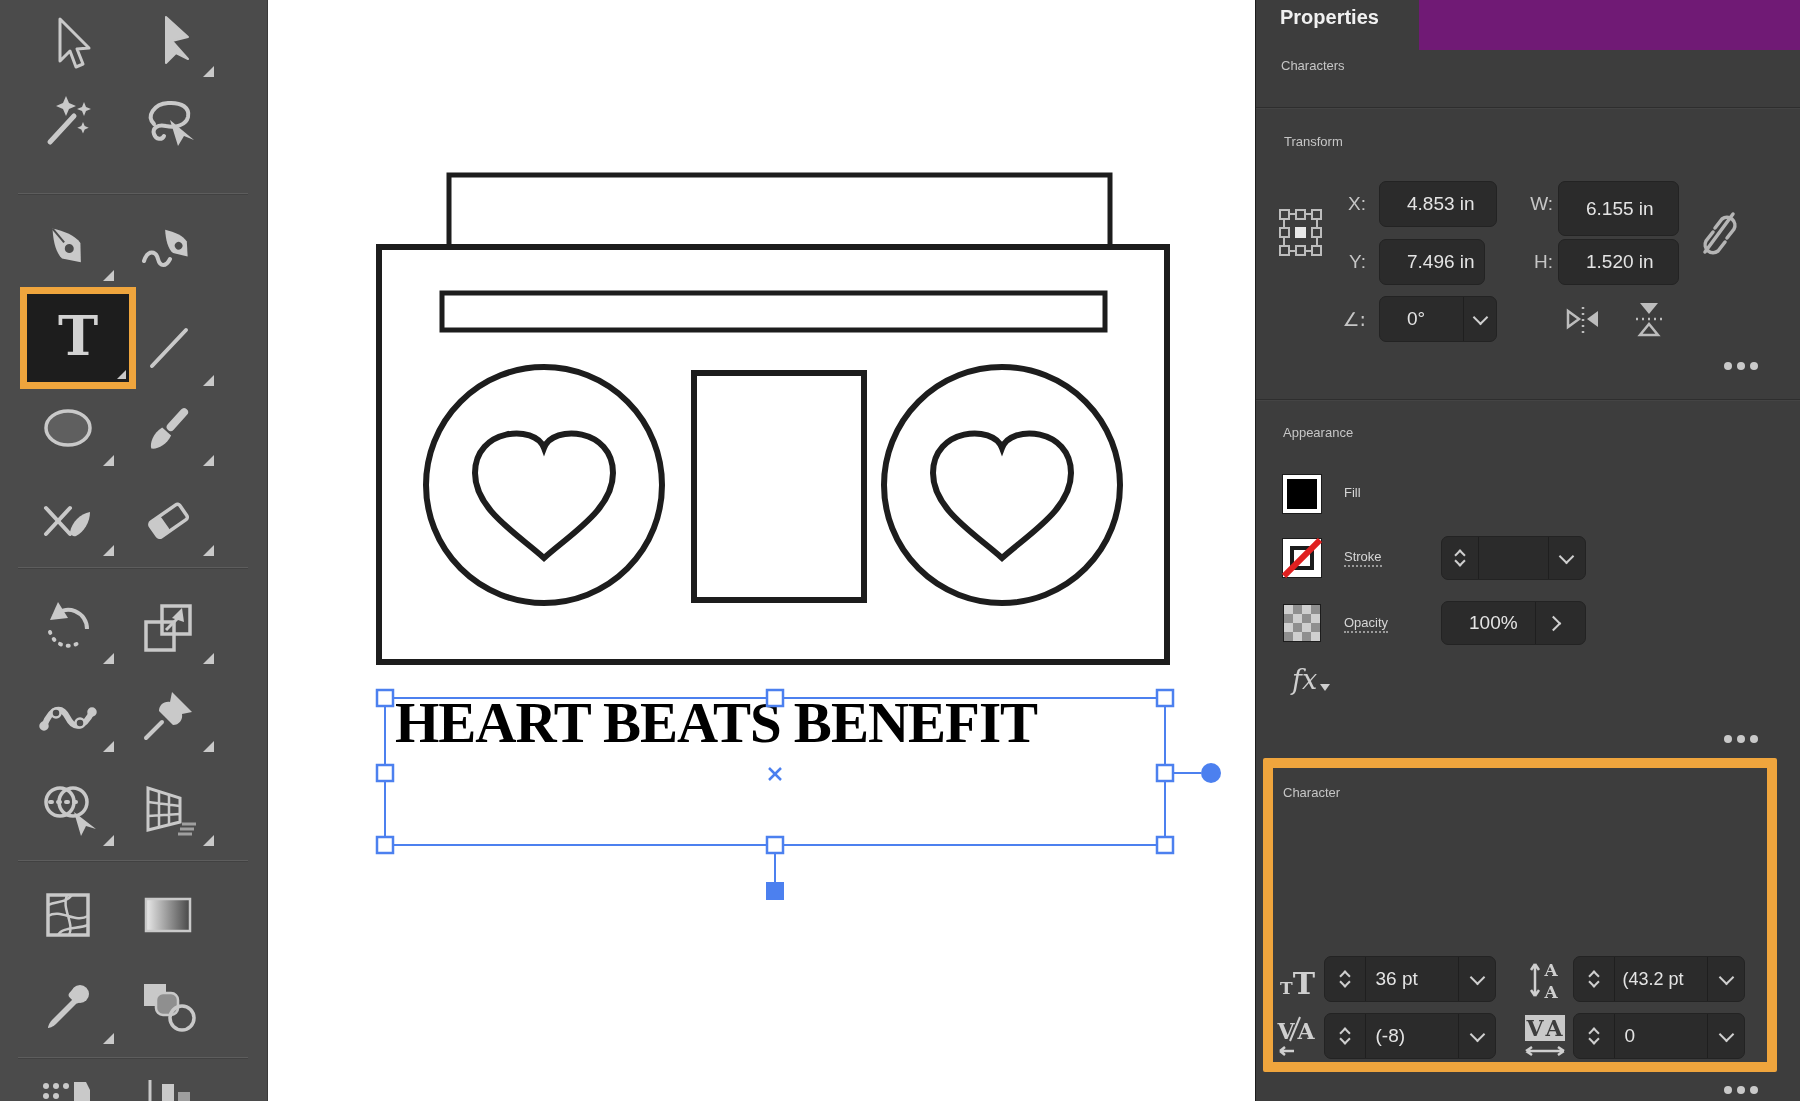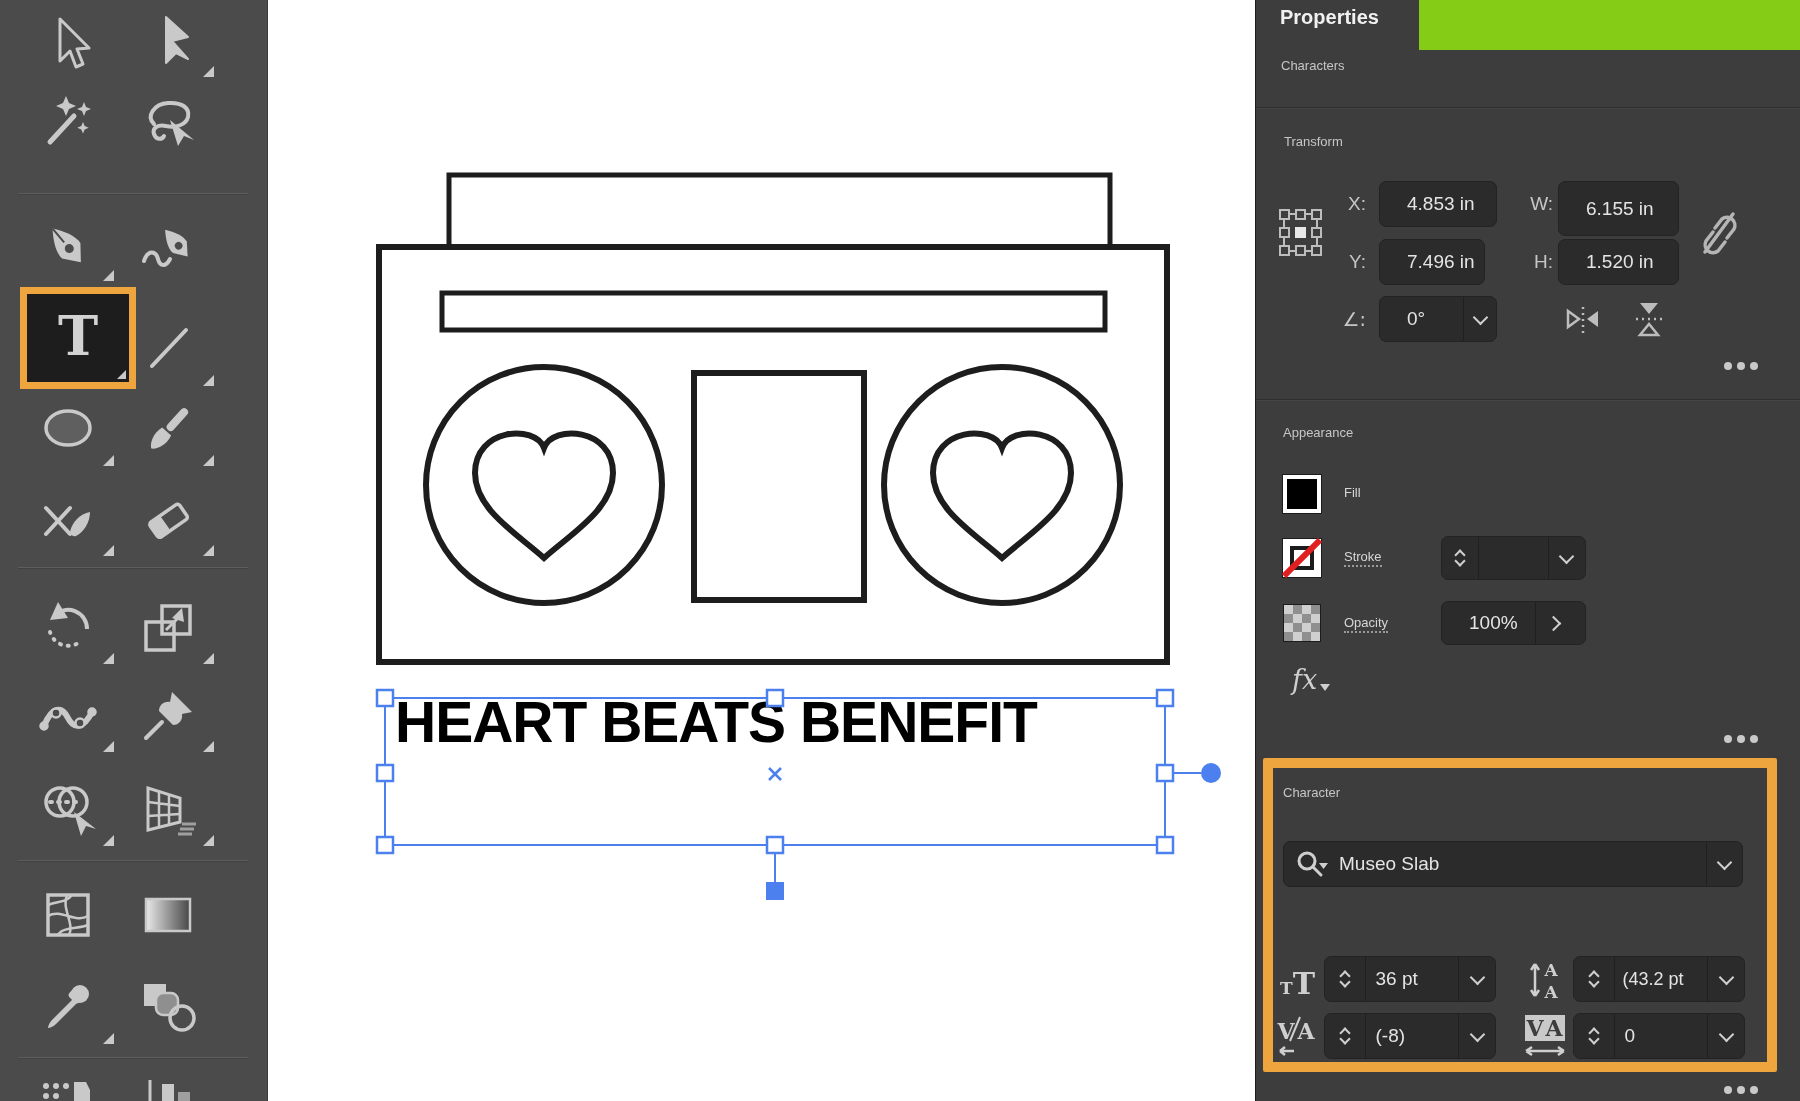--- a/index.html
+++ b/index.html
@@ -11,26 +11,26 @@
   .tool{position:absolute;width:64px;height:64px;}
   .tool svg{width:64px;height:64px;display:block;}
   .tdiv{position:absolute;left:18px;width:230px;height:1px;background:#5d5d5d;border-bottom:1px solid #414141;}
   .subtri{position:absolute;width:0;height:0;border-left:11px solid transparent;border-bottom:11px solid #c9c9c9;}
   .typebox{position:absolute;left:20px;top:287px;width:102px;height:88px;border:7px solid #EFA53D;
            background:#1d1d1d;display:flex;align-items:center;justify-content:center;}
   .typebox .tglyph{font-family:"DejaVu Serif",serif;font-weight:700;font-size:54px;color:#d2d2d2;line-height:1;margin-top:-4px;}
   
   .canvas{position:absolute;left:268px;top:0;width:987px;height:1101px;background:#ffffff;}
   .canvas svg.layer{position:absolute;left:0;top:0;}
-  .headline{position:absolute;left:127px;top:694px;font-family:Liberation Sans, sans-serif;font-weight:700;
+  .headline{position:absolute;left:127px;top:694px;font-family:Liberation Serif, serif;font-weight:700;
             font-size:57px;letter-spacing:-1px;line-height:57px;color:#000;white-space:nowrap;}
   
   .props{position:absolute;left:1255px;top:0;width:545px;height:1101px;background:#3d3d3d;
          border-left:1px solid #1c1c1c;color:#c9c9c9;}
-  .tabbar{position:absolute;left:0;top:0;width:545px;height:50px;background:#84cc16;}
+  .tabbar{position:absolute;left:0;top:0;width:545px;height:50px;background:#701a75;}
   .tab{position:absolute;left:0;top:0;width:163px;height:50px;background:#3d3d3d;
        font-size:20px;font-weight:bold;color:#f1f1f1;padding:6px 0 0 24px;box-sizing:border-box;}
   .sechead{position:absolute;font-size:13px;color:#c6c6c6;}
   .hdiv{position:absolute;left:0;width:545px;height:1px;background:#2e2e2e;border-bottom:1px solid #444;}
   .flabel{position:absolute;font-size:19px;color:#c6c6c6;text-align:right;}
   .field{position:absolute;background:#2b2b2b;border:1px solid #232323;border-radius:7px;
          font-size:19px;color:#e4e4e4;box-sizing:border-box;display:flex;align-items:center;}
   .field .val{padding-left:27px;white-space:nowrap;}
   .sect{border-left:1px solid #1f1f1f;height:100%;display:flex;align-items:center;justify-content:center;box-sizing:border-box;}
   .cv{display:inline-block;width:9px;height:9px;border-left:2px solid #cfcfcf;border-bottom:2px solid #cfcfcf;}
@@ -425,31 +425,20 @@
     <div class="dots" style="right:43px;top:735px">
         <i></i>
         <i></i>
         <i></i>
       </div>
 
     <div class="charbox"></div>
 
     <div class="sechead" style="left:27px;top:785px">Character</div>
 
-    <div class="field" style="left:27px;top:841px;width:460px;height:46px">
-      <svg style="margin-left:11px" width="34" height="30" viewBox="0 0 34 30">
-        <circle cx="12" cy="12" r="8" fill="none" stroke="#cfcfcf" stroke-width="3"></circle>
-        <line x1="18" y1="18" x2="26" y2="26" stroke="#cfcfcf" stroke-width="3" stroke-linecap="round"></line>
-        <path d="M24 14 L33 14 L28.5 20 Z" fill="#cfcfcf"></path>
-      </svg>
-      <span class="val" style="padding-left:10px;flex:1">Museo Slab</span>
-      <span class="sect" style="width:36px">
-          <i class="cv down"></i>
-        </span>
-    </div>
 
 
     <div class="icontxt" style="left:24px;top:966px">
       <span style="font-size:17px">T</span><span style="font-size:30px">T</span>
     </div>
     <div class="field" style="left:68px;top:956px;width:172px;height:46px">
       <span class="sect" style="width:40px;border-left:none">
         <span class="stepper">
             <i class="cv up sm"></i>
             <i class="cv down sm"></i>

